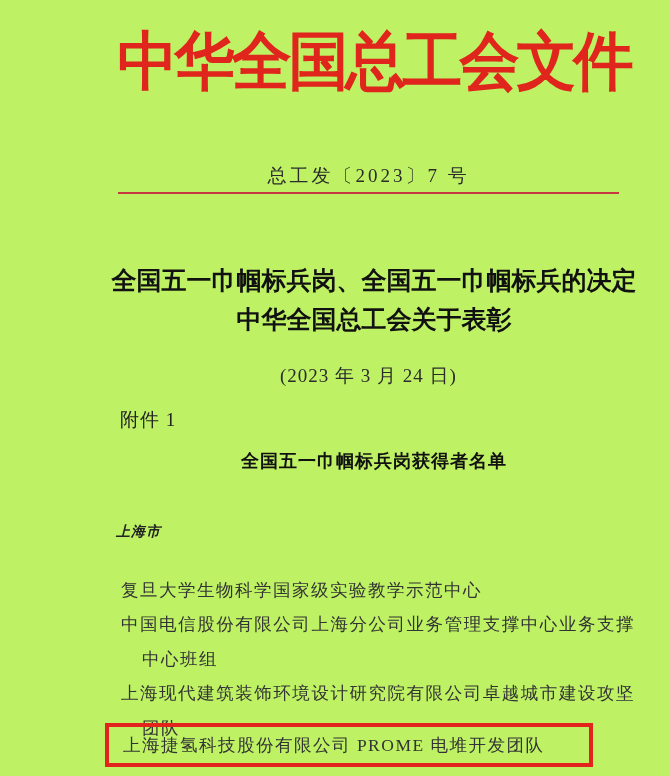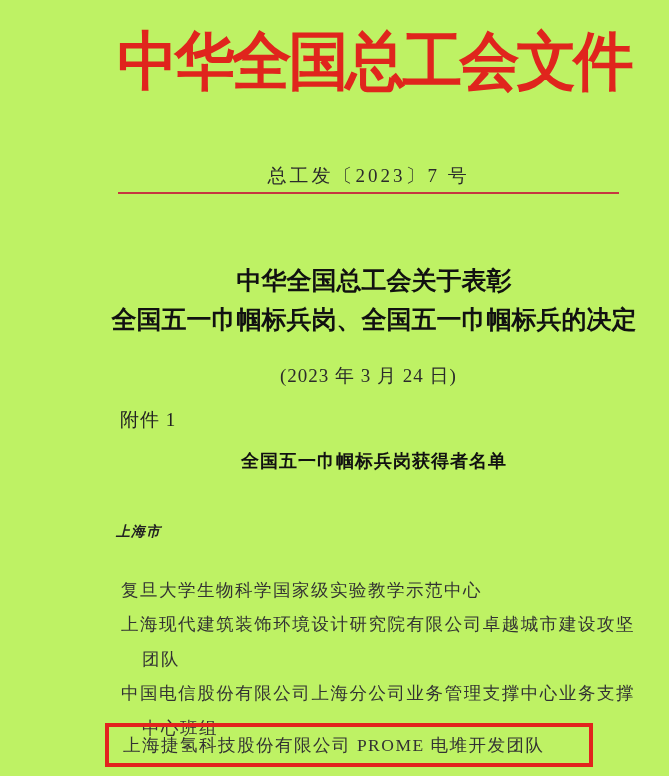--- a/index.html
+++ b/index.html
@@ -103,35 +103,35 @@
 
 <div class="page">
 
   <div class="masthead">中华全国总工会文件</div>
 
   <div class="doc-number">总工发〔2023〕7 号</div>
 
   <div class="red-divider"></div>
 
   <div class="main-title">
+    <div>全国五一巾帼标兵岗、全国五一巾帼标兵的决定</div>
     <div>中华全国总工会关于表彰</div>
-    <div>全国五一巾帼标兵岗、全国五一巾帼标兵的决定</div>
   </div>
 
   <div class="doc-date">(2023 年 3 月 24 日)</div>
 
   <div class="attachment-label">附件 1</div>
 
   <div class="list-heading">全国五一巾帼标兵岗获得者名单</div>
 
   <div class="region-heading">上海市</div>
 
   <div class="award-list">
       <div class="list-item">复旦大学生物科学国家级实验教学示范中心</div>
+      <div class="list-item">中国电信股份有限公司上海分公司业务管理支撑中心业务支撑中心班组</div>
       <div class="list-item">上海现代建筑装饰环境设计研究院有限公司卓越城市建设攻坚团队</div>
-      <div class="list-item">中国电信股份有限公司上海分公司业务管理支撑中心业务支撑中心班组</div>
     </div>
 
   <div class="highlight-box">
     <div class="highlight-text">上海捷氢科技股份有限公司 PROME 电堆开发团队</div>
   </div>
 
 </div>
 
 </body></html>

